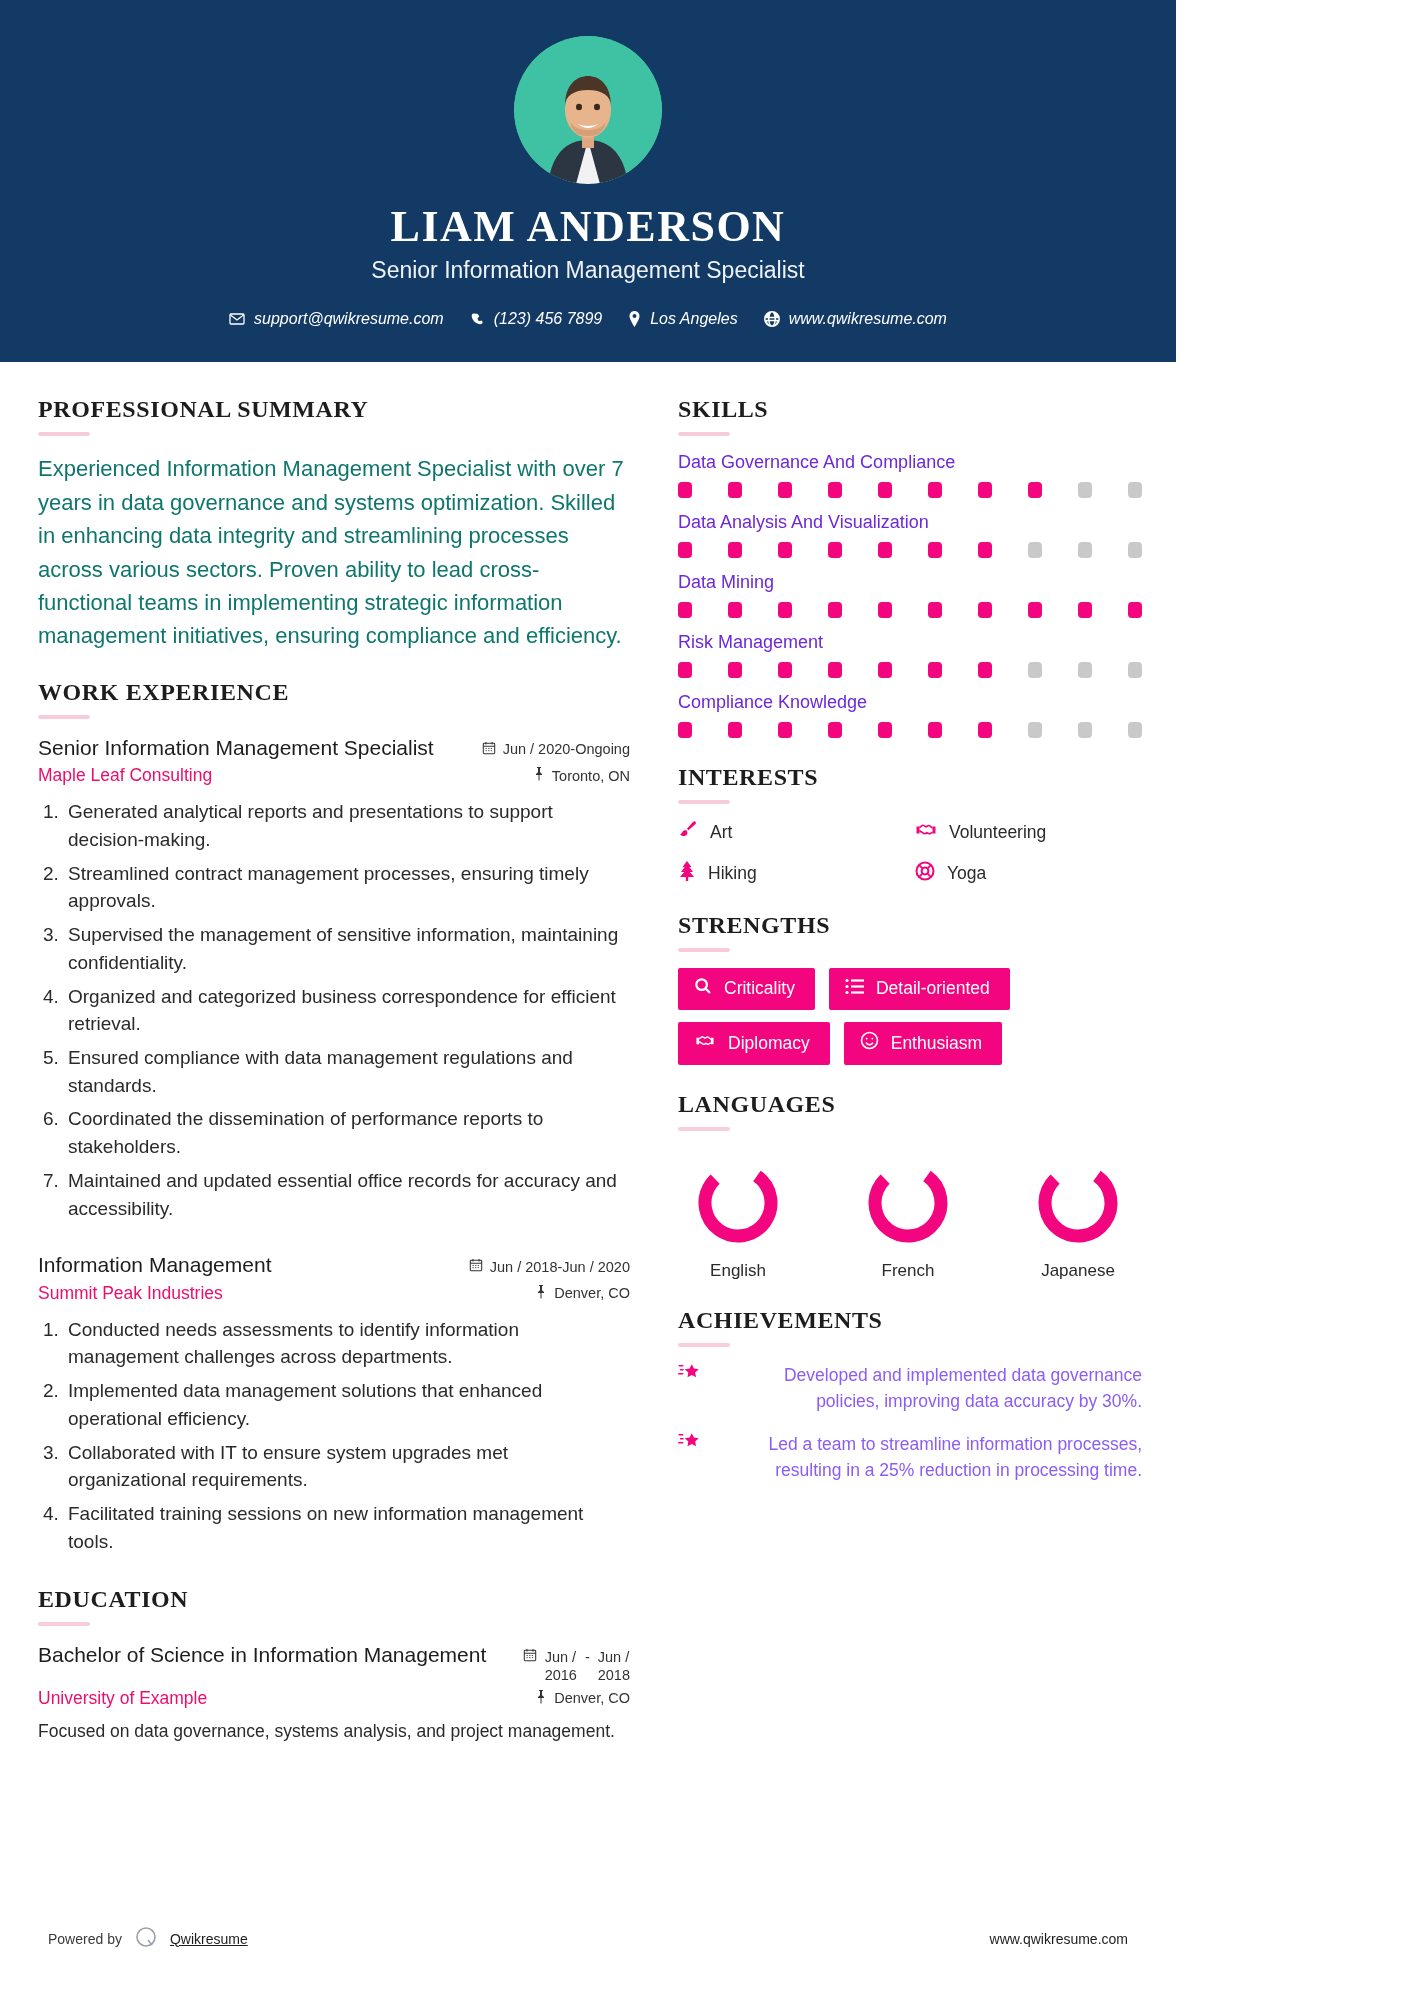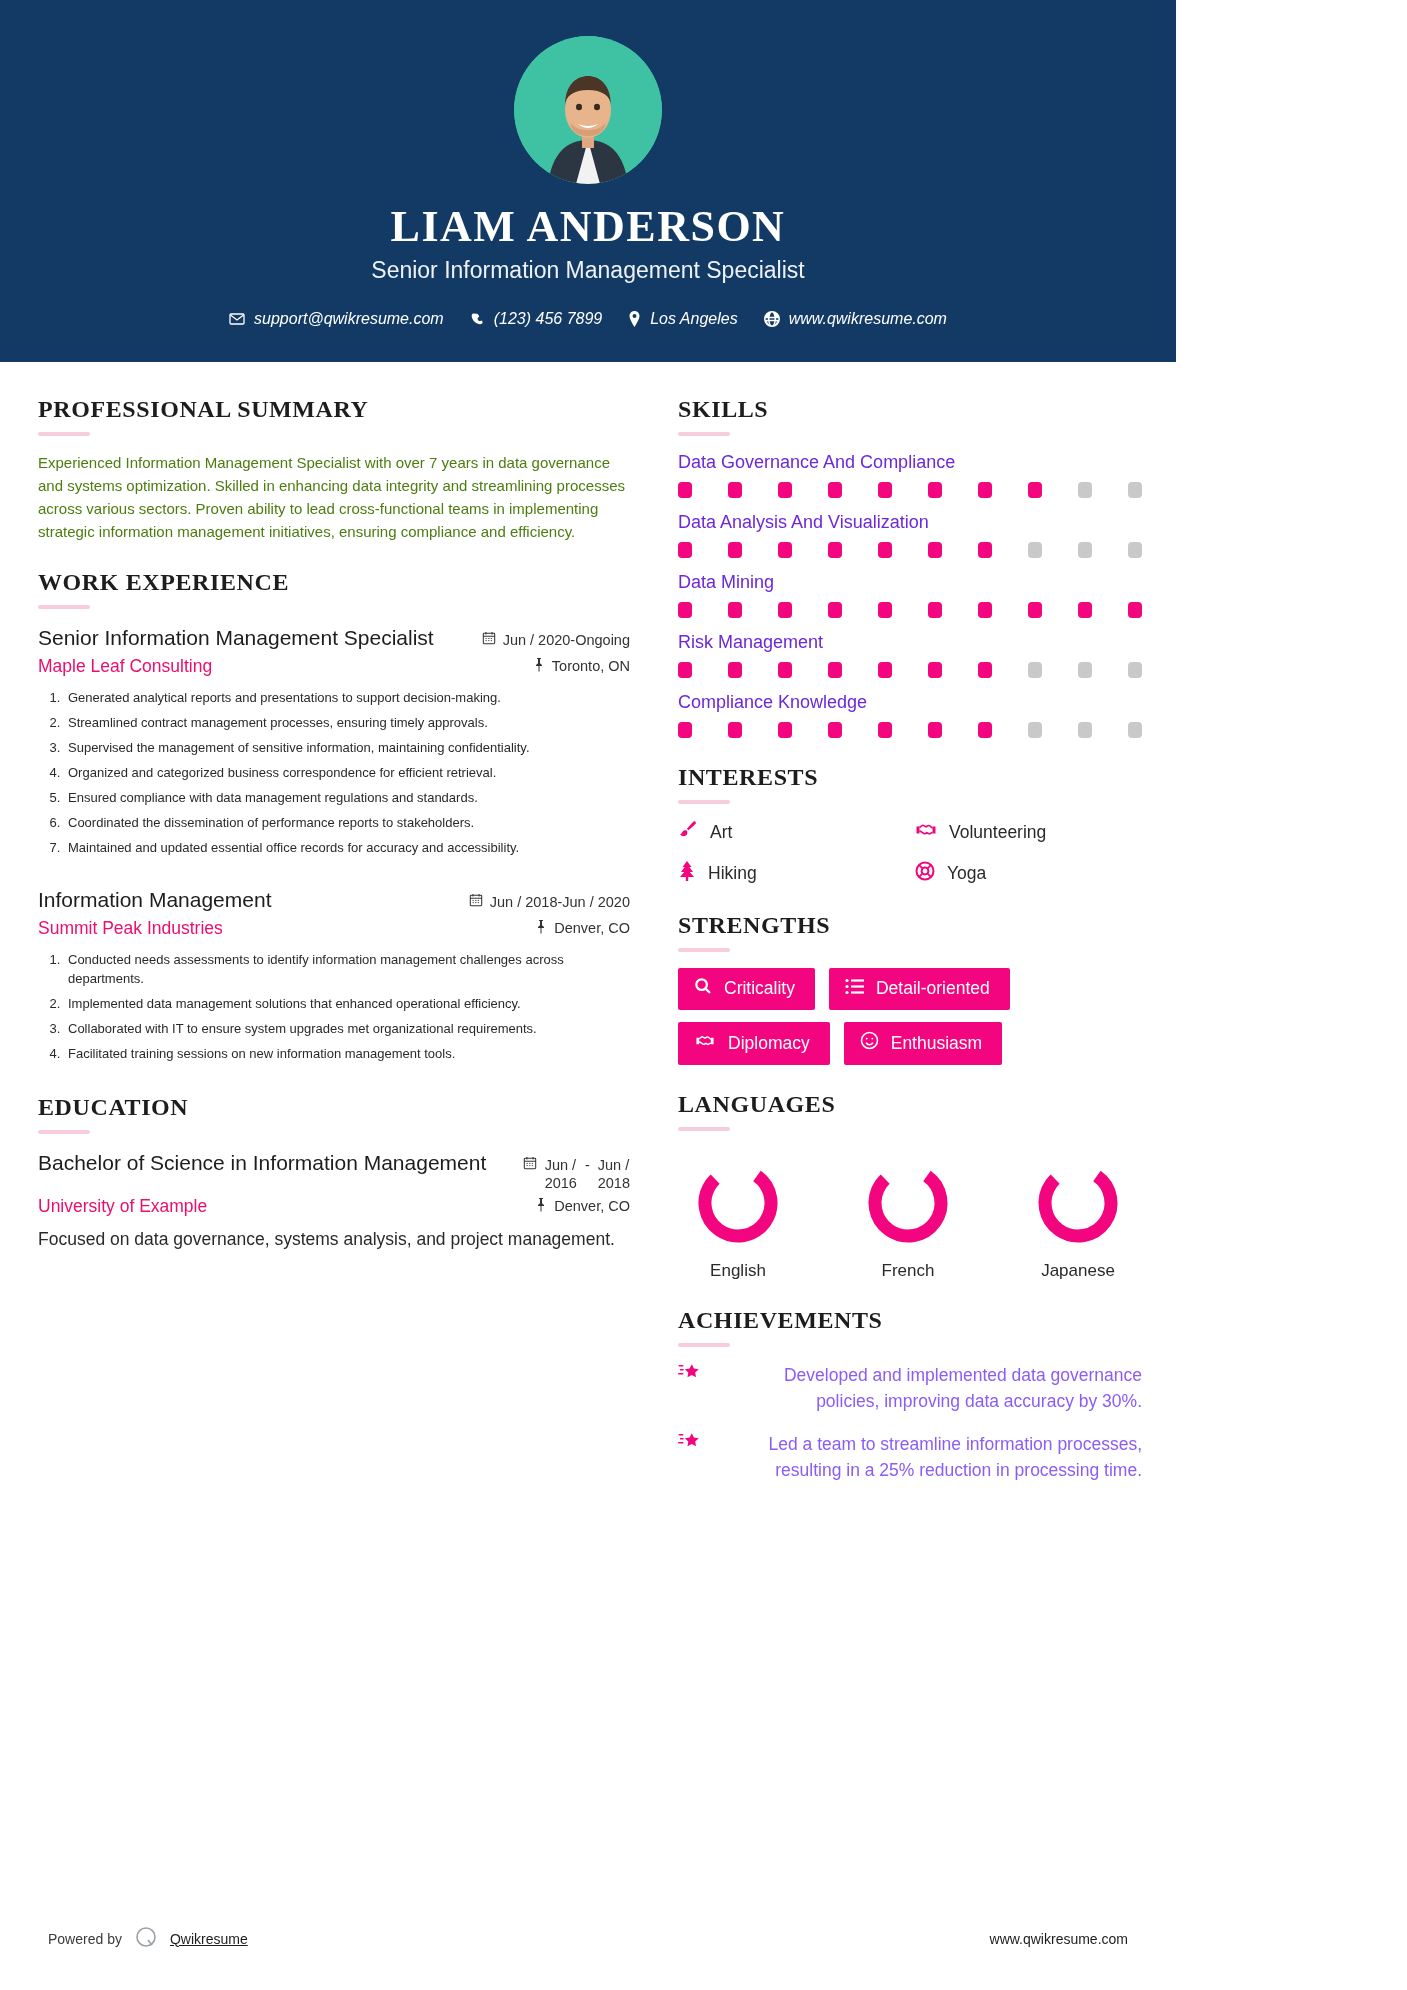--- a/index.html
+++ b/index.html
@@ -78,23 +78,23 @@
   }
   .sec-rule {
     width: 52px; height: 4px;
     background: #f6cdd8;
     margin: 9px 0 16px 0;
     border-radius: 2px;
   }
   .sec { margin-bottom: 26px; }
 
   .summary-text {
-    font-size: 15px;
+    font-size: 22px;
     line-height: 1.52;
-    color: #4d7c0f;
+    color: #0f766e;
   }
   .entry-top {
     display: flex;
     justify-content: space-between;
     align-items: baseline;
     gap: 12px;
   }
   .entry-role {
     font-size: 21px;
     color: #1d1d1d;
@@ -120,21 +120,21 @@
   .entry-company { font-size: 17.5px; color: #ec0e6e; }
   .entry-loc {
     font-size: 14.5px; color: #333;
     display:flex; align-items:center; gap:7px; white-space: nowrap;
   }
   ol.bullets {
     margin: 12px 0 0 26px;
     padding: 0;
   }
   ol.bullets li {
-    font-size: 13px;
+    font-size: 19px;
     line-height: 1.46;
     color: #2a2a2a;
     margin-bottom: 2px;
     padding-left: 4px;
     margin-top: 6px;
   }
   .entry-block { margin-bottom: 30px; }
   .edu-desc { font-size: 17.5px; line-height: 1.46; color: #2a2a2a; margin-top: 10px; }
   .edu-dates {
     display: flex; align-items: flex-start; gap: 8px;

